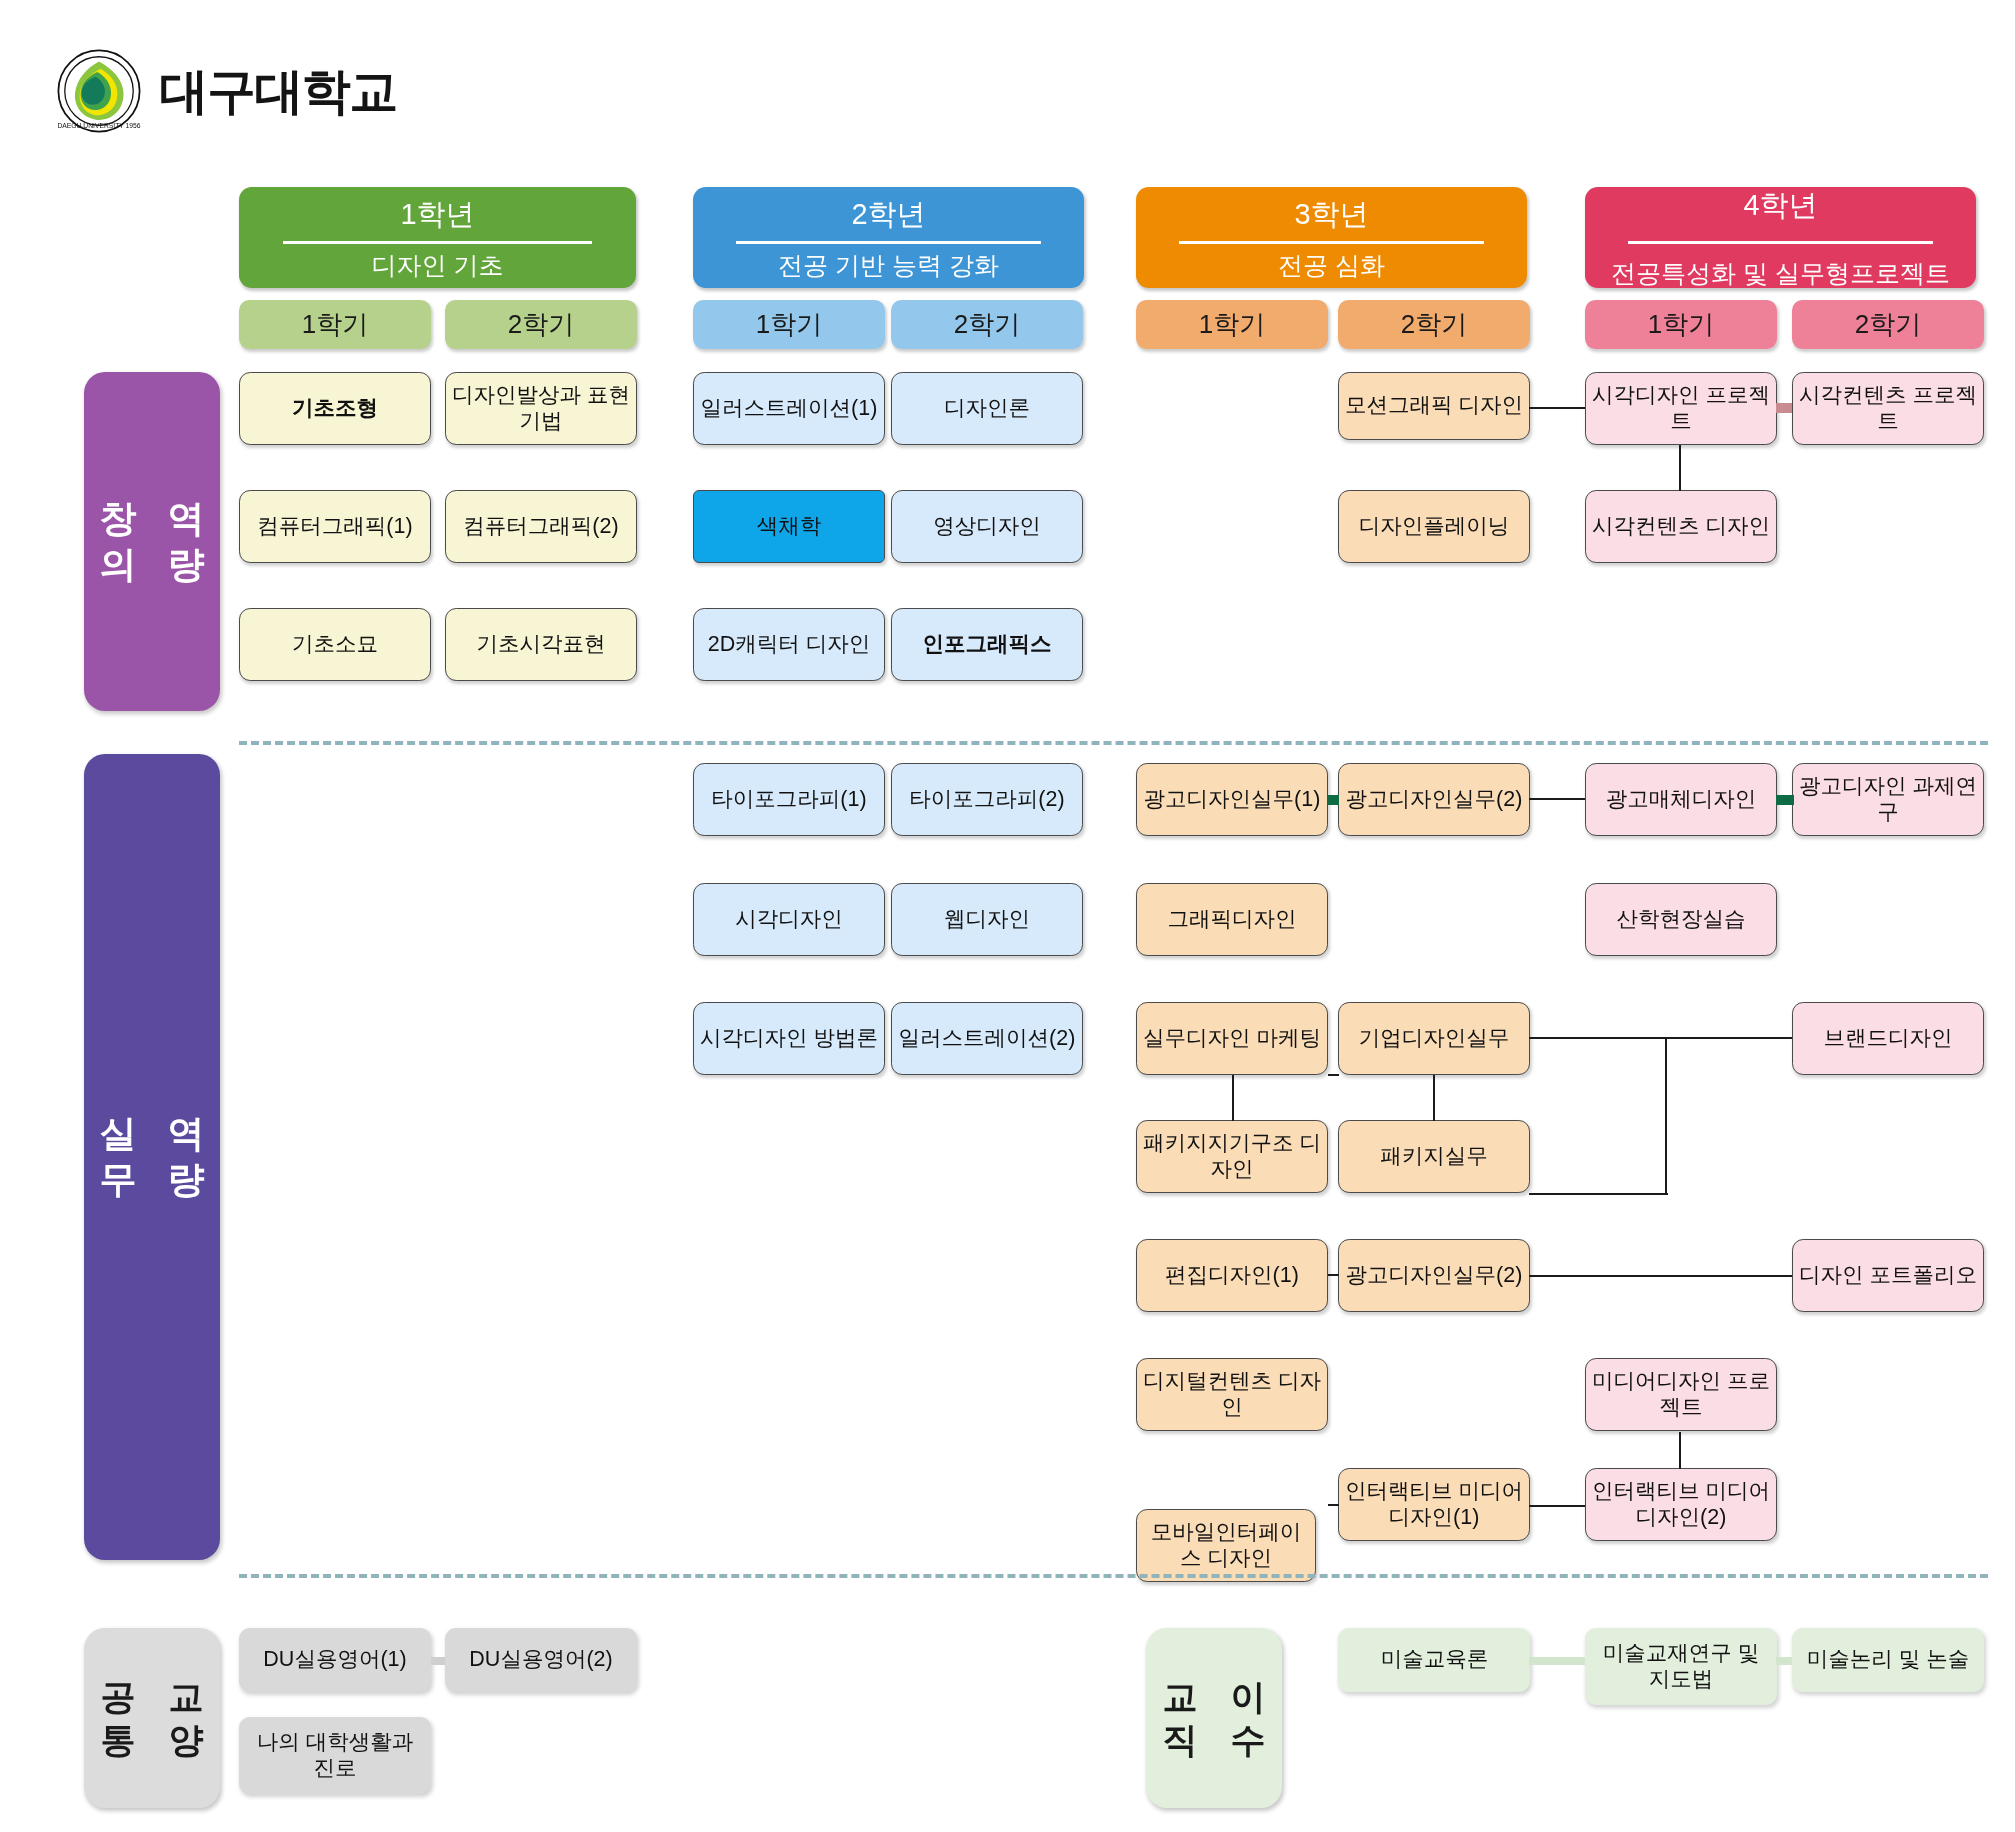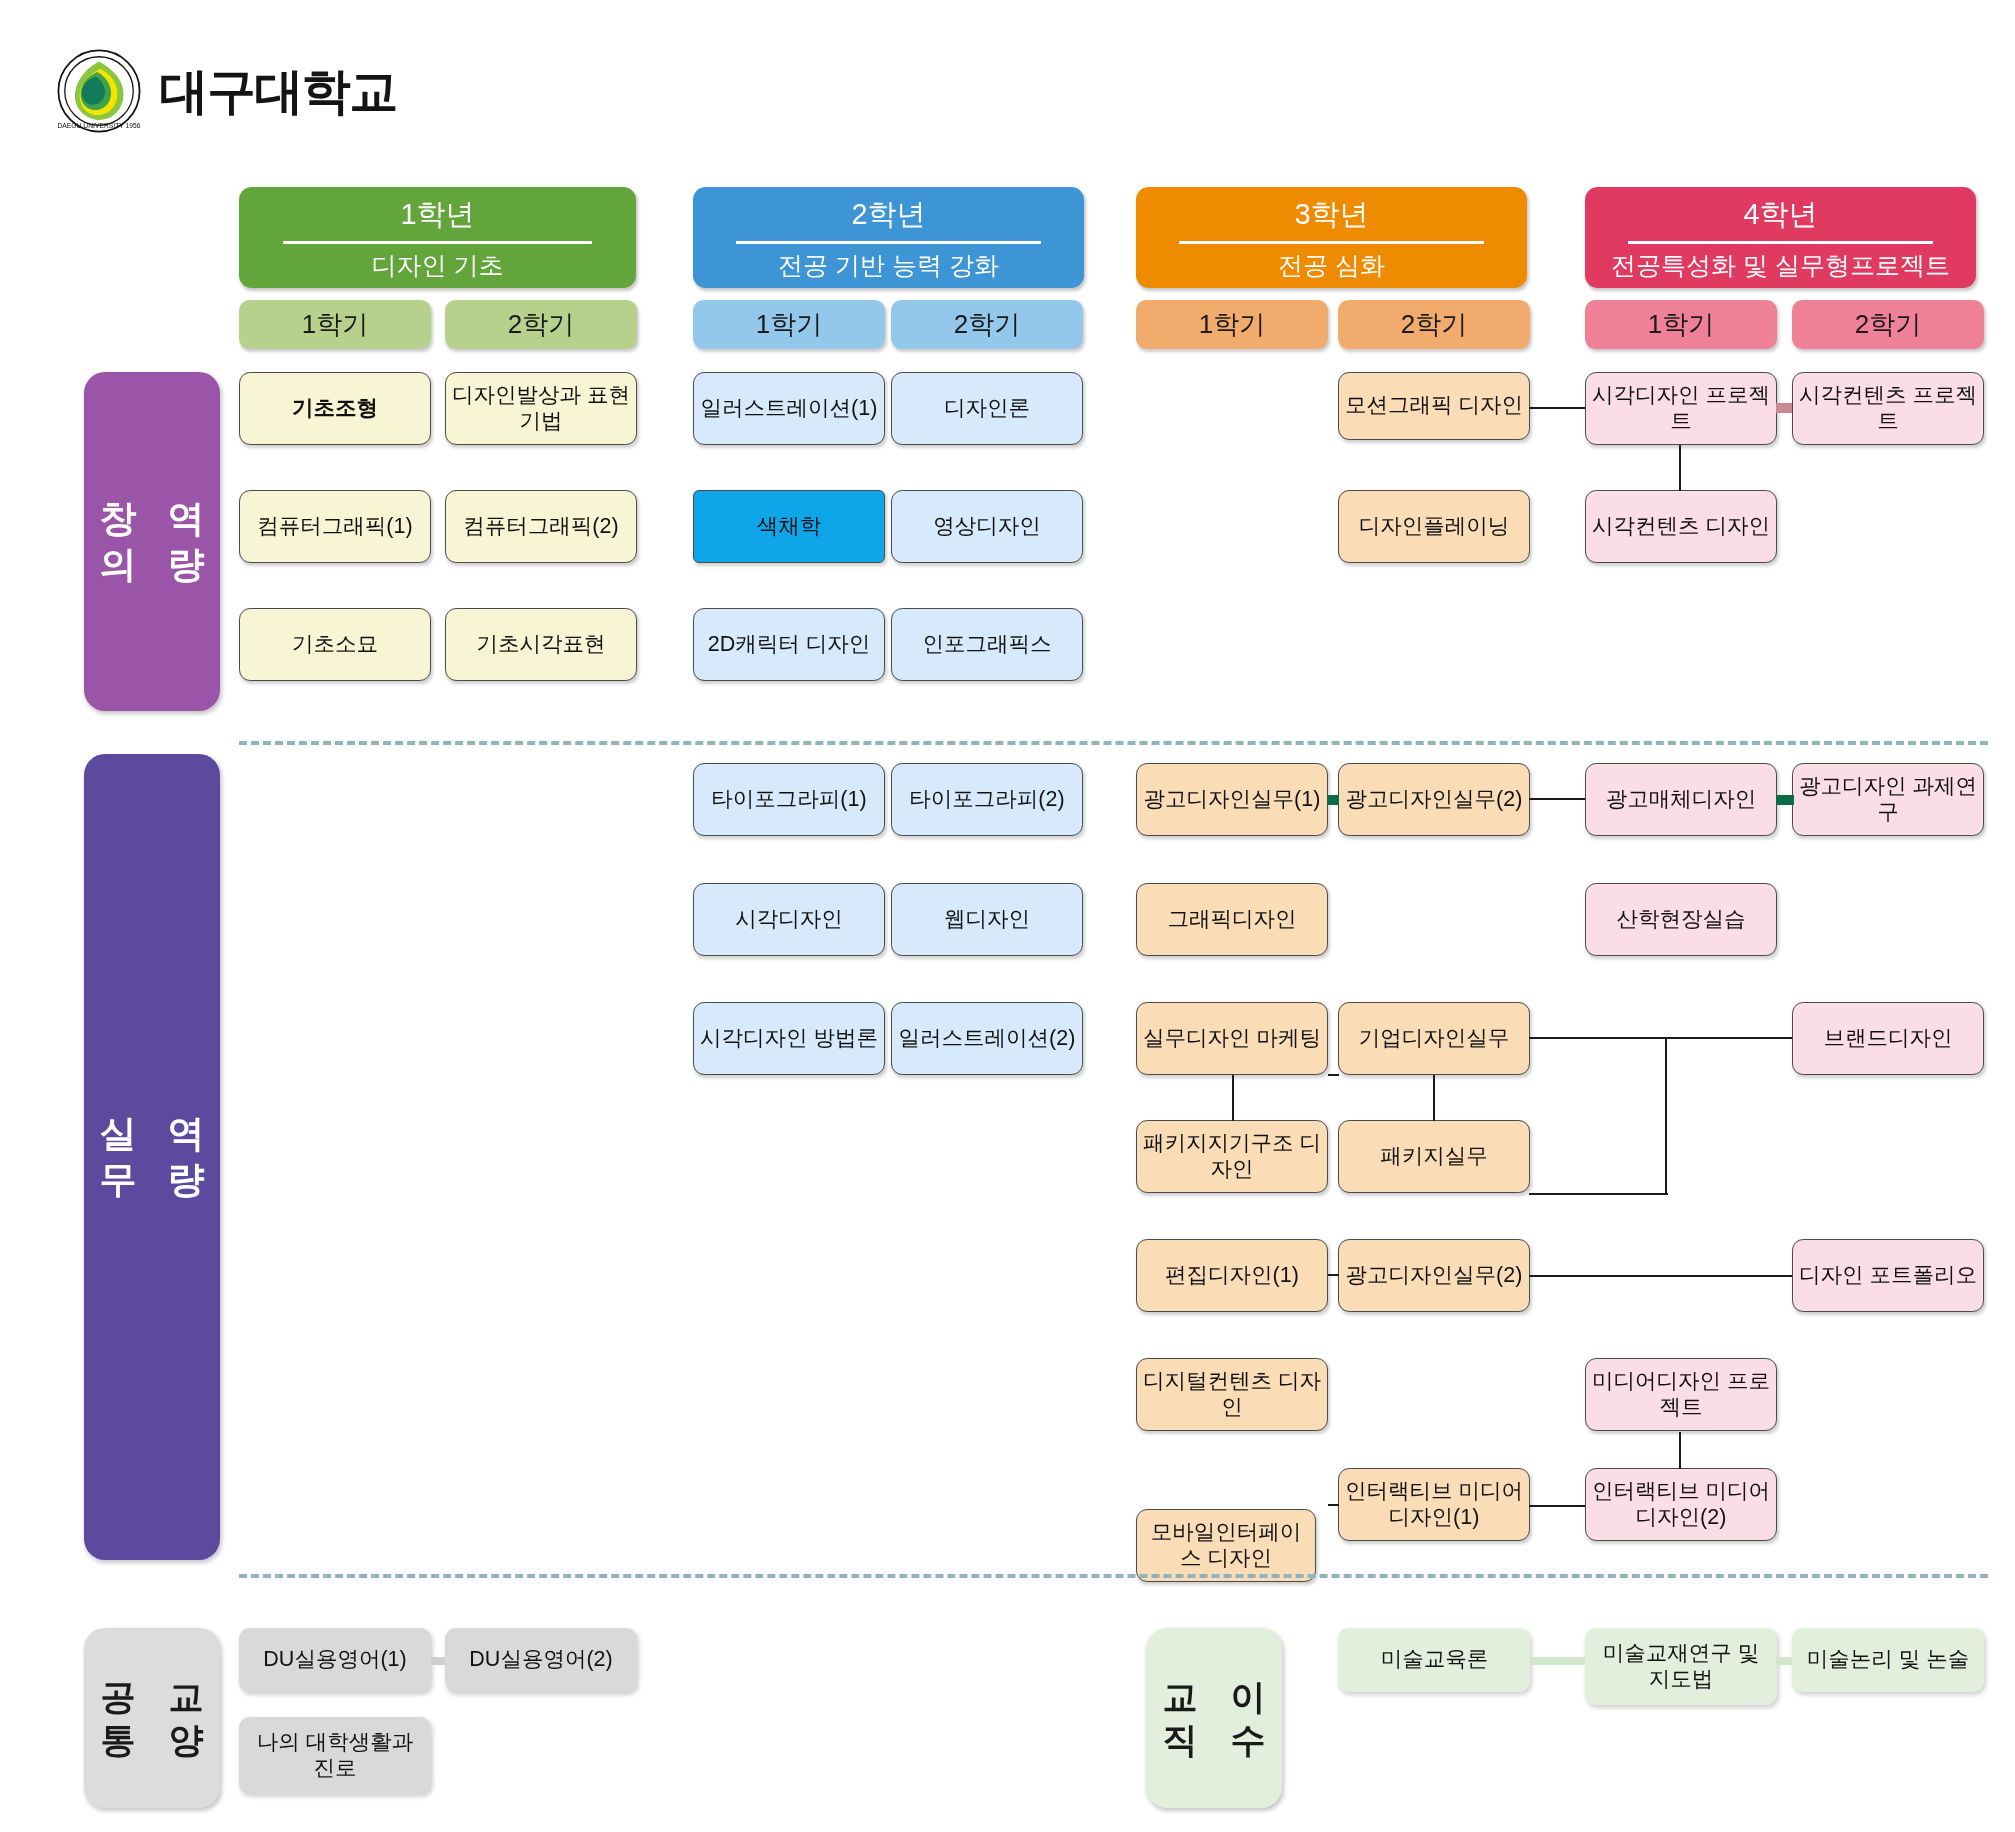--- a/index.html
+++ b/index.html
@@ -85,21 +85,21 @@
       </div>
       <div class="sem" style="left: 693px; top: 300px; width: 192px; height: 49px; background: rgb(147, 200, 236);">1학기</div>
       <div class="sem" style="left: 891px; top: 300px; width: 192px; height: 49px; background: rgb(147, 200, 236);">2학기</div>
       <div class="year-head" style="left: 1136px; top: 187px; width: 391px; height: 101px; background: rgb(239, 139, 0);">
         <div class="yr">3학년</div>
         <div class="rule"></div>
         <div class="sub">전공 심화</div>
       </div>
       <div class="sem" style="left: 1136px; top: 300px; width: 192px; height: 49px; background: rgb(241, 171, 108);">1학기</div>
       <div class="sem" style="left: 1338px; top: 300px; width: 192px; height: 49px; background: rgb(241, 171, 108);">2학기</div>
-      <div class="year-head" style="left: 1585px; top: 187px; width: 391px; height: 101px; background: rgb(224, 58, 97);">
+      <div class="year-head" style="left: 1585px; top: 187px; width: 391px; height: 101px; background: rgb(224, 58, 97); justify-content: space-between;">
         <div class="yr">4학년</div>
         <div class="rule"></div>
         <div class="sub">전공특성화 및 실무형프로젝트</div>
       </div>
       <div class="sem" style="left: 1585px; top: 300px; width: 192px; height: 49px; background: rgb(238, 128, 151);">1학기</div>
       <div class="sem" style="left: 1792px; top: 300px; width: 192px; height: 49px; background: rgb(238, 128, 151);">2학기</div>
     </div>
 
   <div id="side-bars">
       <div class="side-bar " style="left: 84px; top: 372px; width: 136px; height: 339px; background: rgb(155, 85, 168);">
@@ -129,21 +129,21 @@
       <div class="course" style="left: 445px; top: 372px; width: 192px; height: 73px; background: rgb(247, 245, 211);">디자인발상과 표현기법</div>
       <div class="course" style="left: 239px; top: 490px; width: 192px; height: 73px; background: rgb(247, 245, 211);">컴퓨터그래픽(1)</div>
       <div class="course" style="left: 445px; top: 490px; width: 192px; height: 73px; background: rgb(247, 245, 211);">컴퓨터그래픽(2)</div>
       <div class="course" style="left: 239px; top: 608px; width: 192px; height: 73px; background: rgb(247, 245, 211);">기초소묘</div>
       <div class="course" style="left: 445px; top: 608px; width: 192px; height: 73px; background: rgb(247, 245, 211);">기초시각표현</div>
       <div class="course" style="left: 693px; top: 372px; width: 192px; height: 73px; background: rgb(215, 234, 251);">일러스트레이션(1)</div>
       <div class="course" style="left: 891px; top: 372px; width: 192px; height: 73px; background: rgb(215, 234, 251);">디자인론</div>
       <div class="course" style="left: 693px; top: 490px; width: 192px; height: 73px; background: #0ea5e9; border-radius: 6px;">색채학</div>
       <div class="course" style="left: 891px; top: 490px; width: 192px; height: 73px; background: rgb(215, 234, 251);">영상디자인</div>
       <div class="course" style="left: 693px; top: 608px; width: 192px; height: 73px; background: rgb(215, 234, 251);">2D캐릭터 디자인</div>
-      <div class="course" style="left: 891px; top: 608px; width: 192px; height: 73px; background: rgb(215, 234, 251);">인포그래픽스</div>
+      <div class="course" style="left: 891px; top: 608px; width: 192px; height: 73px; background: rgb(215, 234, 251); font-weight: bold;">인포그래픽스</div>
       <div class="course" style="left: 1338px; top: 372px; width: 192px; height: 68px; background: rgb(250, 220, 182);">모션그래픽 디자인</div>
       <div class="course" style="left: 1338px; top: 490px; width: 192px; height: 73px; background: rgb(250, 220, 182);">디자인플레이닝</div>
       <div class="course" style="left: 1585px; top: 372px; width: 192px; height: 73px; background: rgb(251, 221, 229);">시각디자인 프로젝트</div>
       <div class="course" style="left: 1792px; top: 372px; width: 192px; height: 73px; background: rgb(251, 221, 229);">시각컨텐츠 프로젝트</div>
       <div class="course" style="left: 1585px; top: 490px; width: 192px; height: 73px; background: rgb(251, 221, 229);">시각컨텐츠 디자인</div>
       <div class="course" style="left: 693px; top: 763px; width: 192px; height: 73px; background: rgb(215, 234, 251);">타이포그라피(1)</div>
       <div class="course" style="left: 891px; top: 763px; width: 192px; height: 73px; background: rgb(215, 234, 251);">타이포그라피(2)</div>
       <div class="course" style="left: 693px; top: 883px; width: 192px; height: 73px; background: rgb(215, 234, 251);">시각디자인</div>
       <div class="course" style="left: 891px; top: 883px; width: 192px; height: 73px; background: rgb(215, 234, 251);">웹디자인</div>
       <div class="course" style="left: 693px; top: 1002px; width: 192px; height: 73px; background: rgb(215, 234, 251);">시각디자인 방법론</div>

